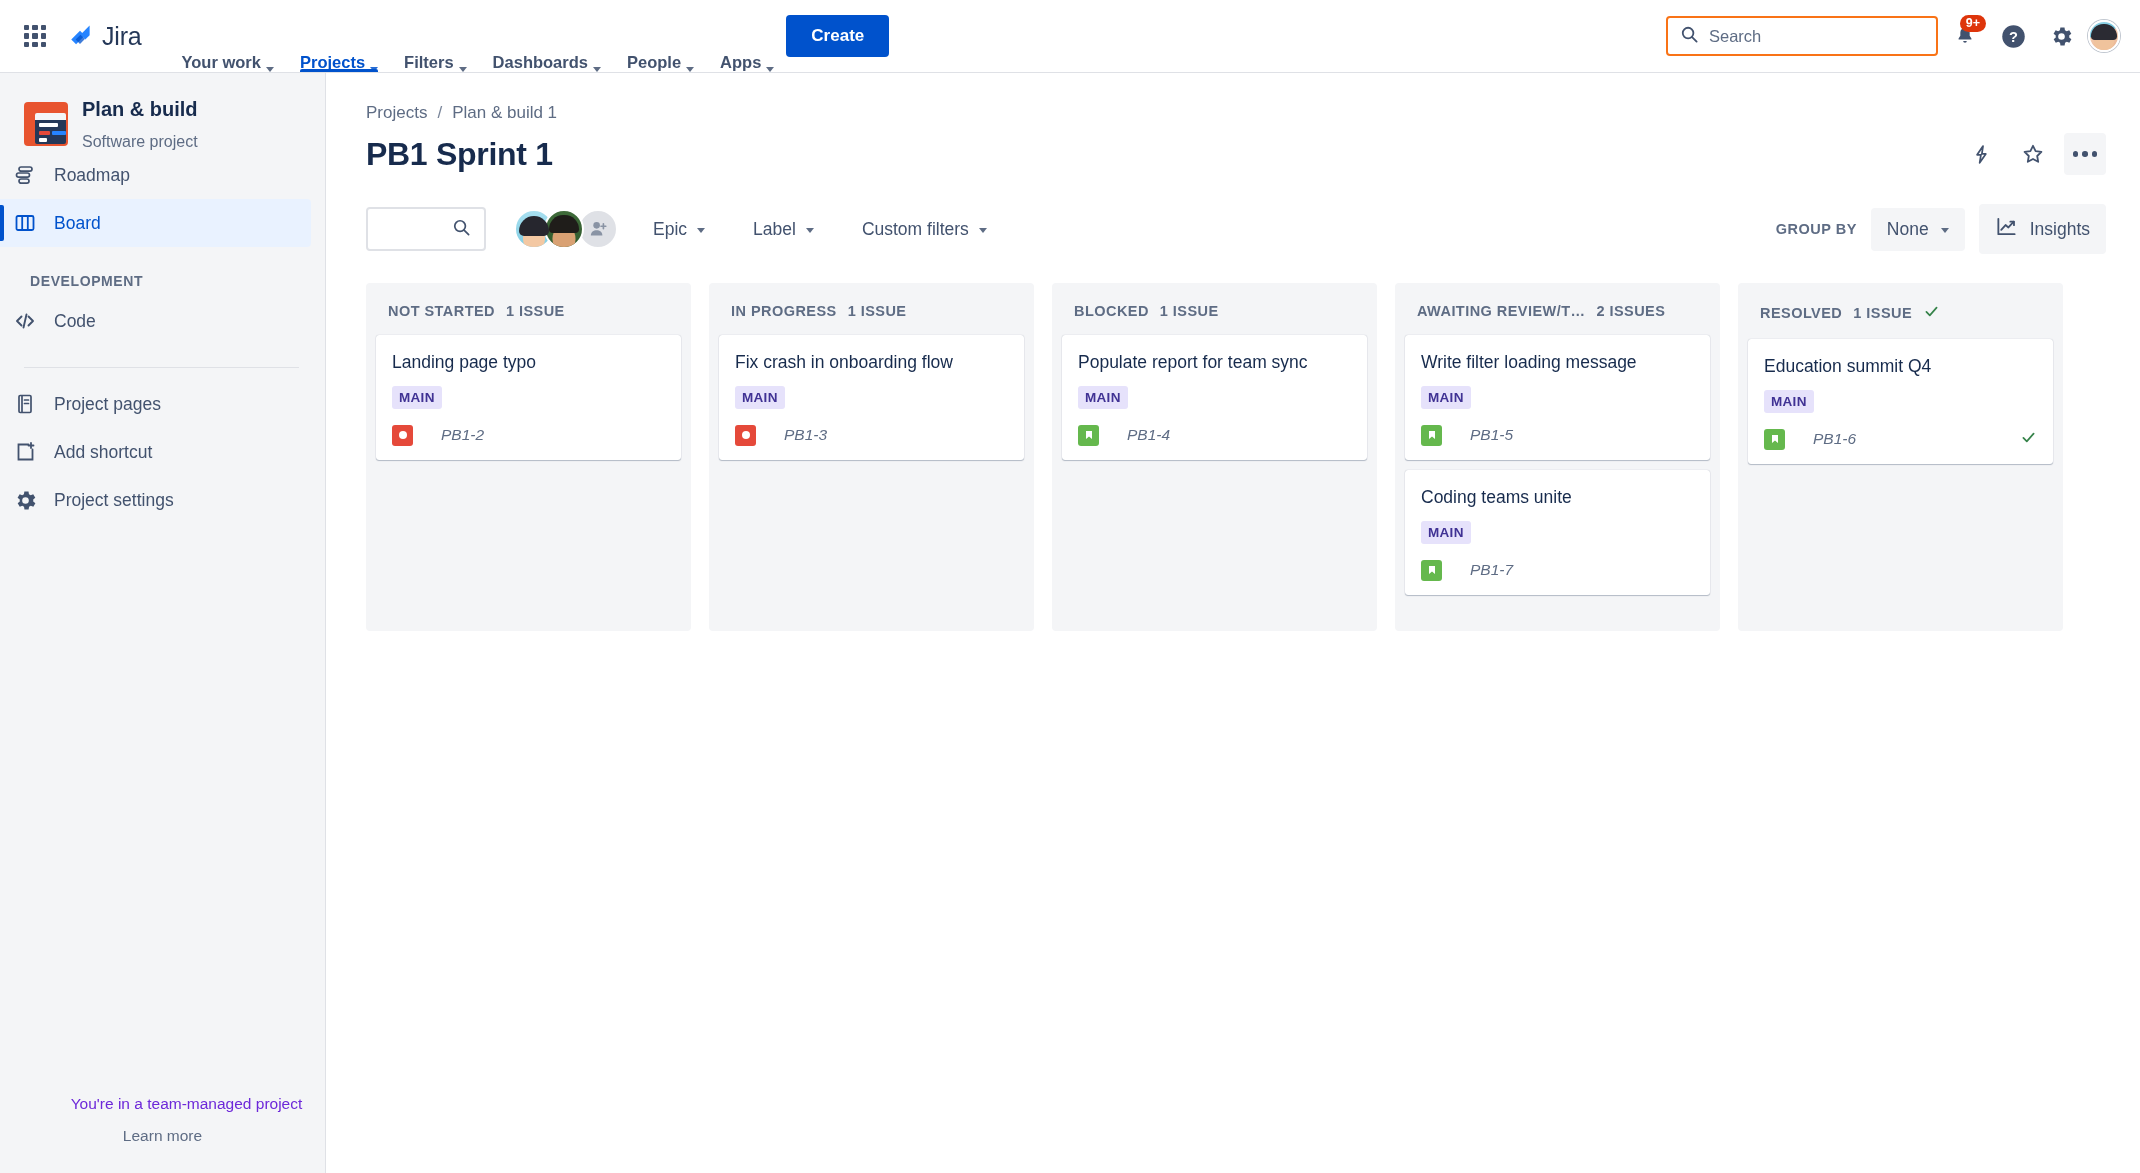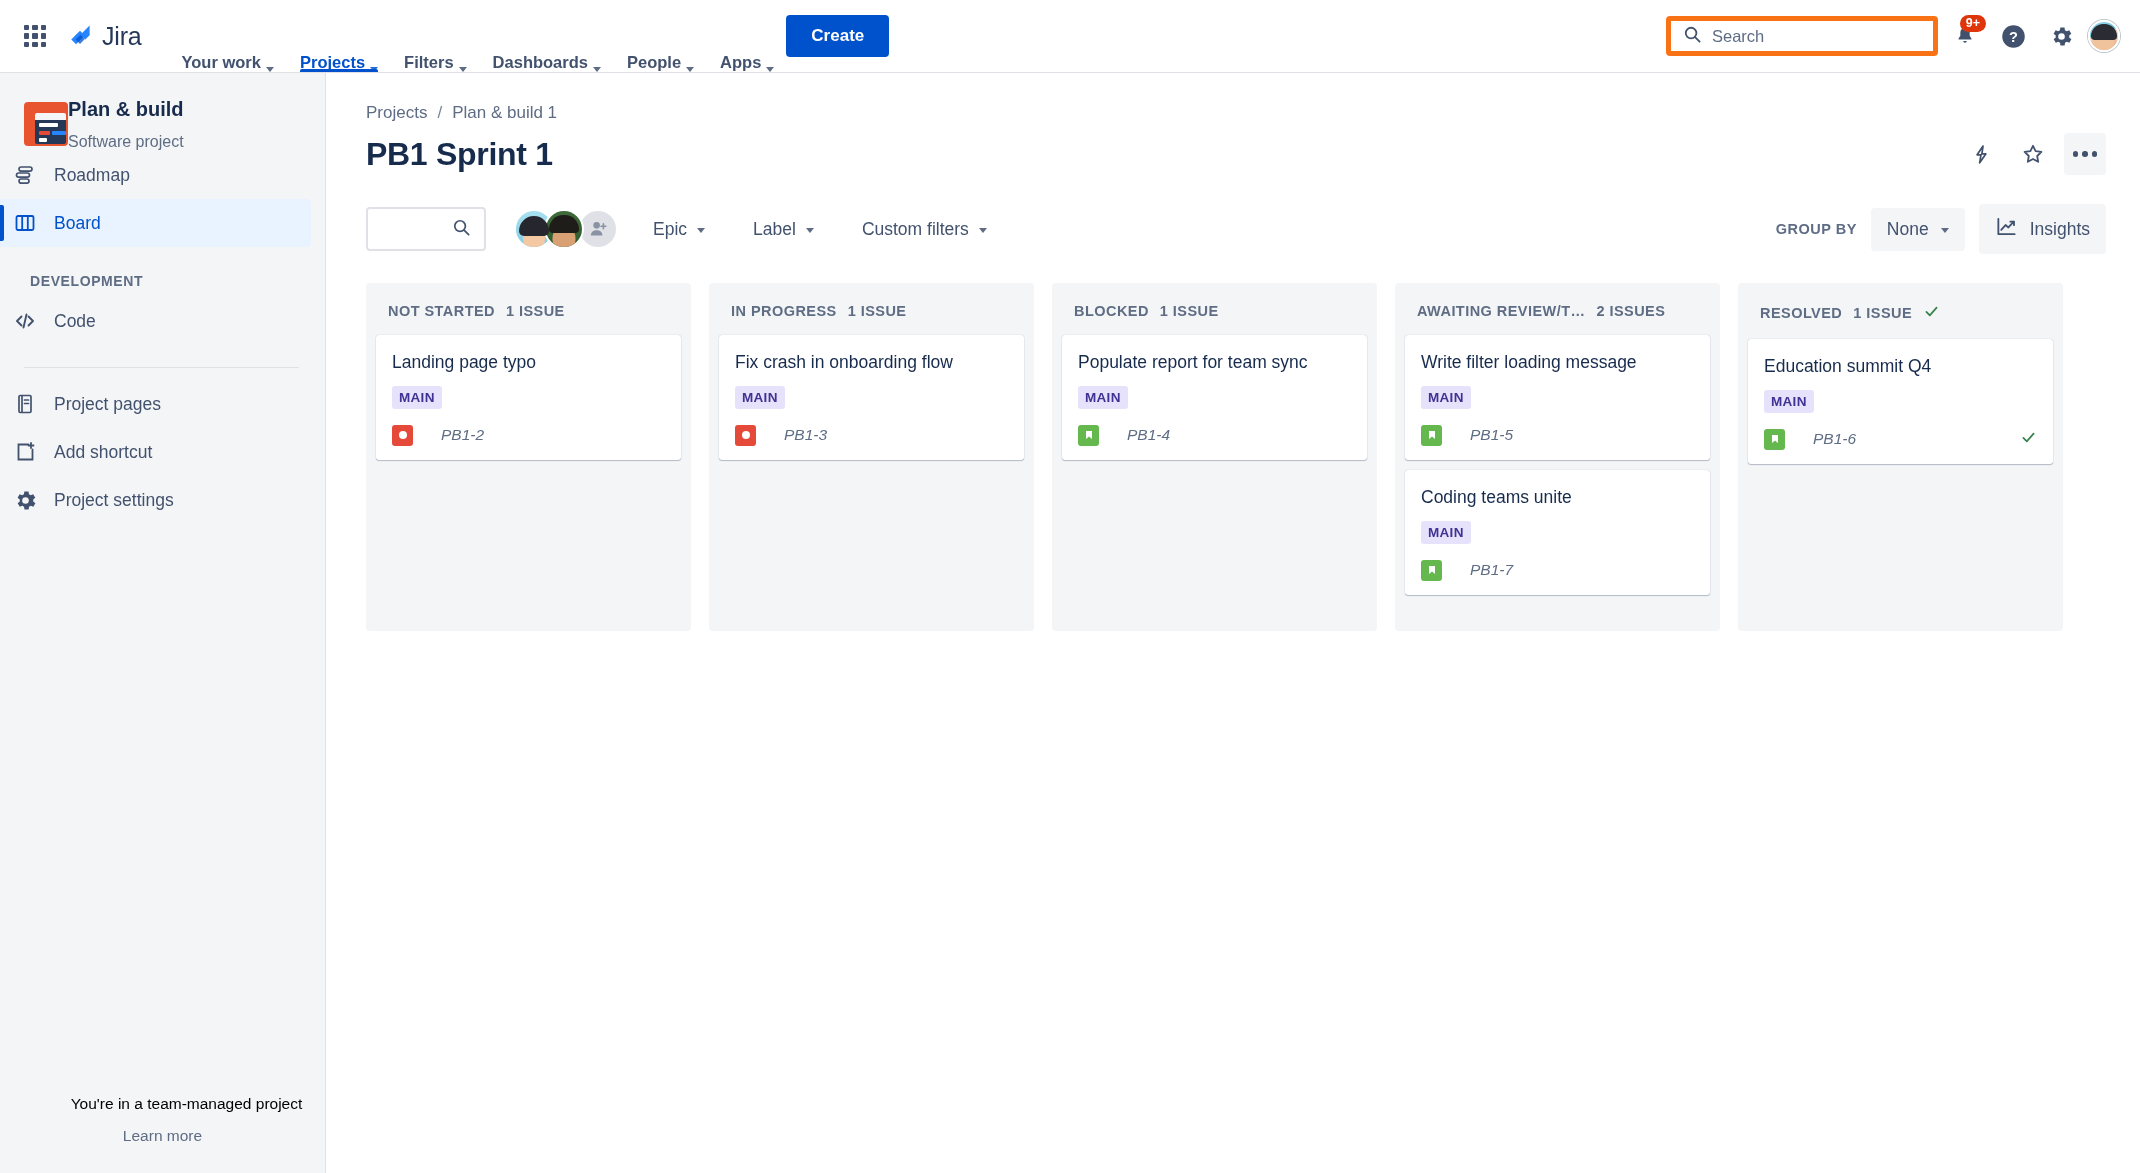--- a/index.html
+++ b/index.html
@@ -57,21 +57,21 @@
     background: #0052cc; color: #fff;
     font-size: 17px; font-weight: 700;
     border: none; border-radius: 4px;
     padding: 11px 25px; cursor: pointer;
     font-family: inherit;
   }
 
   .nav-right { margin-left: auto; display: flex; align-items: center; gap: 6px; }
   .searchbox {
     width: 272px; height: 40px;
-    border: 5px solid #f97316; border-radius: 4px;
+    border: 2px solid #f97316; border-radius: 4px;
     display: flex; align-items: center; gap: 10px;
     padding: 0 12px; background: #fff; cursor: text;
   }
   .searchbox .ph { font-size: 16.5px; color: #5e6c84; }
   .icon-btn {
     width: 42px; height: 42px; border-radius: 50%;
     display: flex; align-items: center; justify-content: center;
     cursor: pointer; position: relative; background: transparent; border: none;
   }
   .badge {
@@ -98,21 +98,21 @@
     background: #2b2b33; z-index: 2;
   }
 
   
   .sidebar {
     position: absolute; top: 73px; left: 0;
     width: 326px; height: 1100px;
     background: #f4f5f7;
     border-right: 1px solid #dfe1e6;
   }
-  .proj-head { display: flex; align-items: center; padding: 24px 0 0 24px; }
+  .proj-head { display: flex; align-items: center; gap: 14px; padding: 24px 0 0 24px; }
   .proj-icon {
     width: 44px; height: 44px; border-radius: 4px;
     background: #e8542f; position: relative; overflow: hidden; flex: 0 0 auto;
   }
   .proj-icon .win {
     position: absolute; left: 11px; top: 11px; right: 2px; bottom: 2px;
     background: #253858; border-radius: 2px;
     border-top: 7px solid #f4f5f7;
   }
   .proj-icon .ln { position: absolute; background: #fff; height: 4px; border-radius: 1px; }
@@ -132,21 +132,21 @@
   .nav-row.selected { background: #e9f2ff; color: #0052cc; font-weight: 500; }
   .nav-row.selected::before {
     content:""; position:absolute; left:0; top:6px; bottom:6px; width:4px;
     background:#0052cc; border-radius: 0 2px 2px 0;
   }
   .nav-ico { width: 26px; height: 26px; display:flex; align-items:center; justify-content:center; flex: 0 0 auto;}
   .divider { height: 1px; background: #dfe1e6; margin: 22px 26px 12px 24px; }
   .side-foot {
     position: absolute; bottom: 28px; left: 0; right: 0; text-align: center;
   }
-  .side-foot .l1 { font-size: 15.5px; color: #000000; margin-left: 48px; }
+  .side-foot .l1 { font-size: 15.5px; color: #6d28d9; margin-left: 48px; }
   .side-foot .l2 { font-size: 15.5px; color: #5e6c84; margin-top: 14px; cursor: pointer; }
 
   
   .main { position: absolute; top: 73px; left: 326px; right: 0; bottom: 0; background: #fff; padding: 30px 34px 0 40px; }
   .breadcrumb { display: flex; align-items: center; gap: 10px; font-size: 17px; color: #5e6c84; }
   .breadcrumb .bc { cursor: pointer; }
   .breadcrumb .sep { color: #7a869a; }
   .title-row { display: flex; align-items: center; margin-top: 10px; }
   .page-title { font-size: 32px; font-weight: 700; color: #172b4d; letter-spacing: -.3px; }
   .title-actions { margin-left: auto; display: flex; align-items: center; gap: 10px; }

